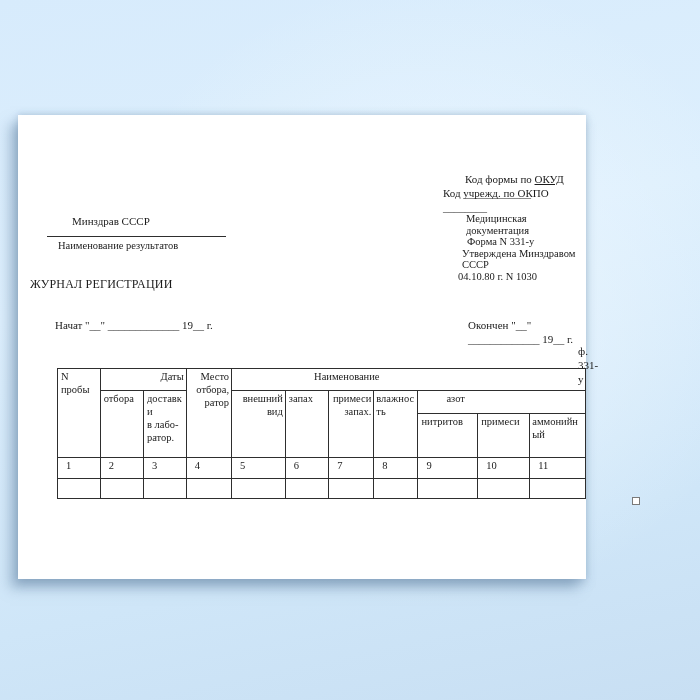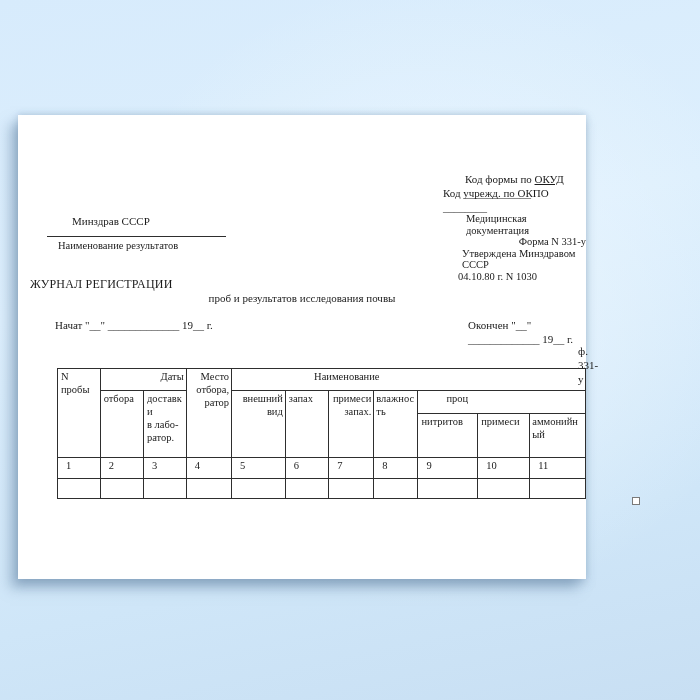--- a/index.html
+++ b/index.html
@@ -22,21 +22,21 @@
                0 -2px 5px rgba(140,168,196,0.28);
   }
   .abs{position:absolute;}
   .fs11{font-size:11px;line-height:14px;}
   .fs105{font-size:10.5px;line-height:11.6px;}
   .u{text-decoration:underline;}
   .title{left:12px;top:162px;width:100%;text-align:left;font-size:12px;letter-spacing:0.2px;}
   .subtitle{left:0;top:177px;width:100%;text-align:center;font-size:11px;}
   .rule{border-top:1px solid #2e2e2e;height:0;}
   .ind1{padding-left:8px;}
-  .ind2{padding-left:9px;text-align:right;}
+  .ind2{padding-left:9px;}
   .ind3{padding-left:4px;}
   .ind4{padding-left:0;}
 
   .reg-table{border-collapse:collapse;table-layout:fixed;font-size:10.5px;line-height:13px;}
   .reg-table td{
     border:1px solid #2e2e2e;vertical-align:top;
     padding:1px 2px 0 3px;overflow:hidden;
   }
   .ml{white-space:pre-line;}
   .tc{text-align:right;padding-left:1px !important;}
@@ -68,21 +68,20 @@
       <div class="ind2">Форма N 331-у</div>
       <div class="ind3">Утверждена Минздравом СССР</div>
       <div class="ind4">04.10.80  г. N 1030</div>
     </div>
 
     <div class="abs fs11" style="left:54px;top:99px;">Минздрав СССР</div>
     <div class="abs rule" style="left:29px;top:121px;width:179px;"></div>
     <div class="abs fs105" style="left:40px;top:125px;">Наименование результатов</div>
 
     <div class="abs title">ЖУРНАЛ РЕГИСТРАЦИИ</div>
-    <div class="abs subtitle">проб и результатов исследования почвы</div>
 
     <div class="abs fs11" style="left:37px;top:203px;">Начат "__" _____________ 19__ г.</div>
     <div class="abs fs11" style="left:450px;top:203px;">Окончен "__" _____________ 19__ г.</div>
     <div class="abs fs11" style="left:560px;top:229px;">ф. 331-у</div>
 
     <div class="abs" style="left:39px;top:253px;">
       <table class="reg-table">
         <colgroup>
           <col style="width:48px">
             <col style="width:48px">
@@ -112,21 +111,21 @@
 и
 в лабо-
 ратор.</td>
           <td rowspan="2" class="ml tc">внешний
 вид</td>
           <td rowspan="2">запах</td>
           <td rowspan="2" class="ml tc">примеси
 запах.</td>
           <td rowspan="2" class="ml pl2">влажнос
 ть</td>
-          <td colspan="3" class="pl28">проц</td>
+          <td colspan="3" class="pl28">азот</td>
         </tr>
         <tr class="r3">
           <td>нитритов</td>
           <td>примеси</td>
           <td class="ml pl2">аммонийн
 ый</td>
         </tr>
         <tr class="r4">
           <td class="pl8">1</td>
           <td class="pl8">2</td>

